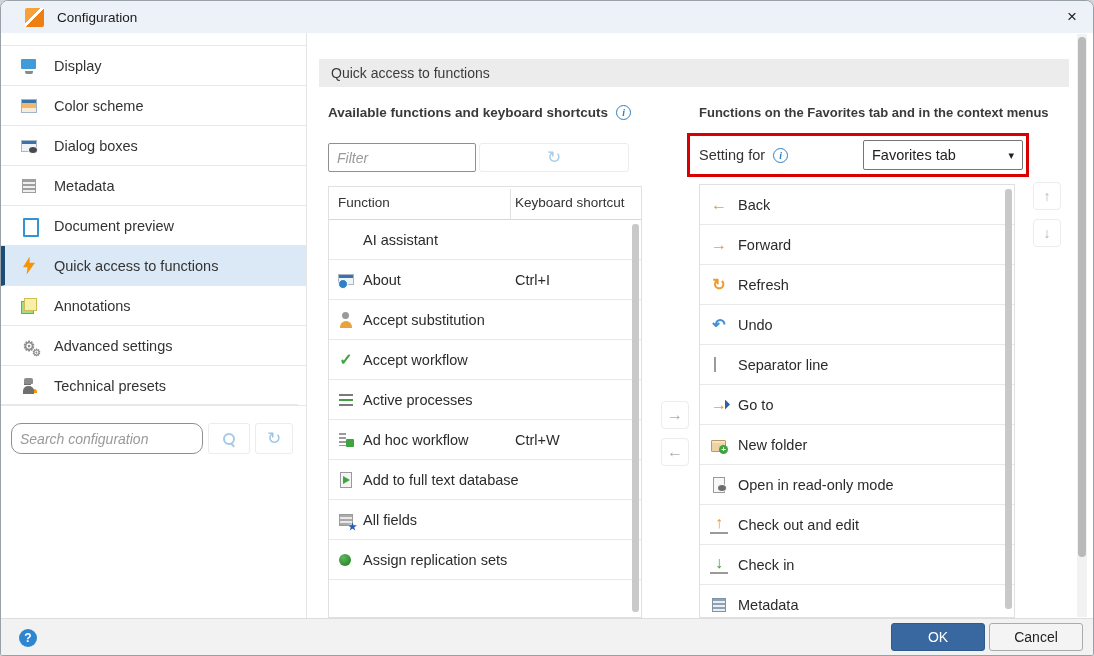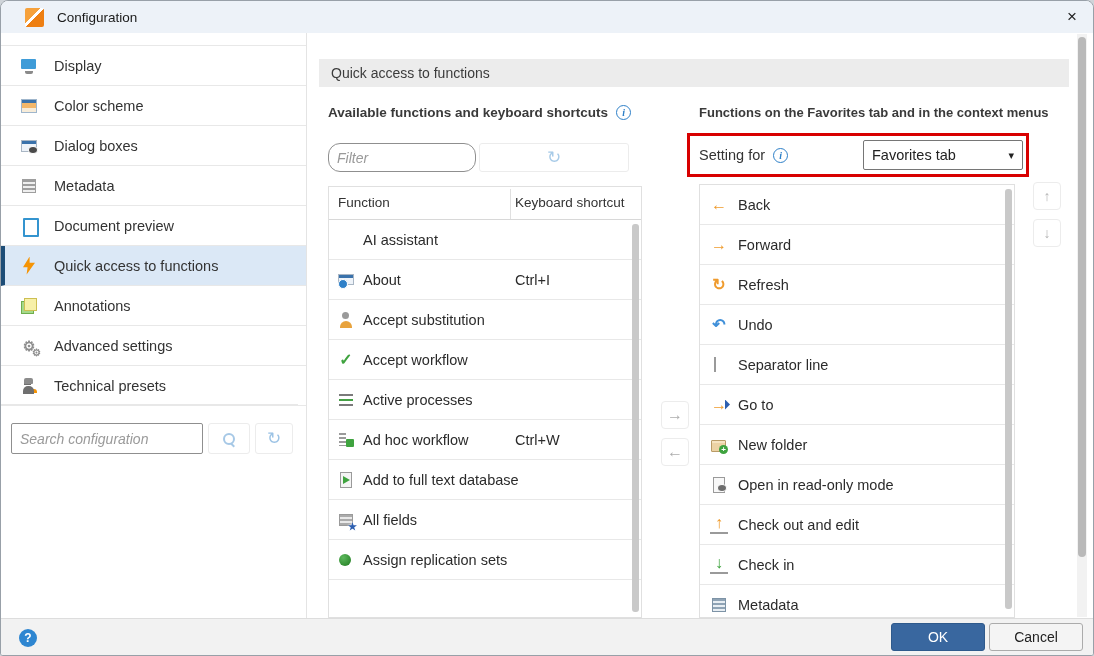--- a/index.html
+++ b/index.html
@@ -17,21 +17,21 @@
   .close-btn { position:absolute; right:6px; top:3px; width:30px; height:26px; background:transparent; border:none;
     font-size:17px; color:#222; cursor:default; display:flex; align-items:center; justify-content:center; }
   
   .sidebar { position:absolute; left:0; top:32px; width:306px; height:585px; background:#fff; border-right:1px solid #e4e4e4; }
   .nav { margin-top:12px; border-top:1px solid #e8e8e8; }
   .nav-item { height:40px; display:flex; align-items:center; padding-left:19px; gap:16px;
     border-bottom:1px solid #e8e8e8; font-size:14.5px; color:#333; cursor:default; }
   .nav-item.selected { background:#dbe8f6; border-left:4px solid #1d4d77; padding-left:15px; }
   .sidebar-search { position:absolute; left:0; right:8px; top:371px; border-top:1px solid #e8e8e8;
     padding:18px 0 0 10px; display:flex; align-items:center; gap:5px; }
-  .search-input { width:192px; height:31px; border:1px solid #8f8f8f; border-radius:2px; padding:8px 8px;
+  .search-input { width:192px; height:31px; border:1px solid #8f8f8f; border-radius:10px; padding:8px 8px;
     font-size:14px; font-family:inherit; color:#333; }
   .search-input::placeholder, .filter-input::placeholder { font-style:italic; color:#9a9a9a; }
   .mini-btn { height:31px; background:#fff; border:1px solid #ececec; border-radius:3px;
     display:flex; align-items:center; justify-content:center; color:#9cc3e5; cursor:default; }
   .btn-search { width:42px; } .btn-reset { width:38px; font-size:17px; }
   .search-glyph { position:relative; width:14px; height:14px; }
   .search-glyph::before { content:""; position:absolute; left:1px; top:1px; width:8px; height:8px;
     border:2px solid #a6c8e6; border-radius:50%; }
   .search-glyph::after { content:""; position:absolute; right:1px; bottom:0; width:5px; height:2px;
     background:#a6c8e6; transform:rotate(45deg); }
@@ -40,21 +40,21 @@
   .section-header { position:absolute; left:11px; top:26px; width:750px; height:28px; background:#ececec;
     font-size:14px; color:#3c3c3c; line-height:28px; padding-left:12px; }
   .col-heading { position:absolute; top:72px; height:22px; display:flex; align-items:flex-start; gap:8px;
     font-size:13.5px; font-weight:600; color:#3a3a3a; white-space:nowrap; }
   .heading-left { left:20px; }
   .heading-right { left:391px; font-size:13px; }
   .info-ic { width:15px; height:15px; border:1.5px solid #2e80c8; border-radius:50%; color:#2e80c8;
     font-size:10px; font-weight:700; display:inline-flex; align-items:center; justify-content:center;
     font-family:"Liberation Serif", serif; font-style:italic; flex:none; }
   .filter-input { position:absolute; left:20px; top:110px; width:148px; height:29px; border:1px solid #8f8f8f;
-    border-radius:12px; padding:0 8px; font-size:14px; font-family:inherit; color:#333; }
+    border-radius:2px; padding:0 8px; font-size:14px; font-family:inherit; color:#333; }
   .filter-reset-btn { position:absolute; left:171px; top:110px; width:150px; height:29px; background:#fff;
     border:1px solid #ececec; border-radius:3px; color:#a8cbe8; font-size:17px; cursor:default; }
   
   .fn-table { position:absolute; left:20px; top:153px; width:314px; height:432px; border:1px solid #e0e0e0; background:#fff; }
   .fn-head { height:33px; border-bottom:1px solid #d8d8d8; position:relative; font-size:13.5px; color:#333; }
   .fn-head .c1 { position:absolute; left:9px; top:8px; }
   .fn-head .c2 { position:absolute; left:186px; top:8px; }
   .fn-head::after { content:""; position:absolute; left:181px; top:2px; bottom:0; width:1px; background:#e0e0e0; }
   .fn-row { height:40px; display:flex; align-items:center; padding-left:8px; gap:8px;
     border-bottom:1px solid #e8e8e8; font-size:14.5px; color:#2b2b2b; position:relative; cursor:default; }

